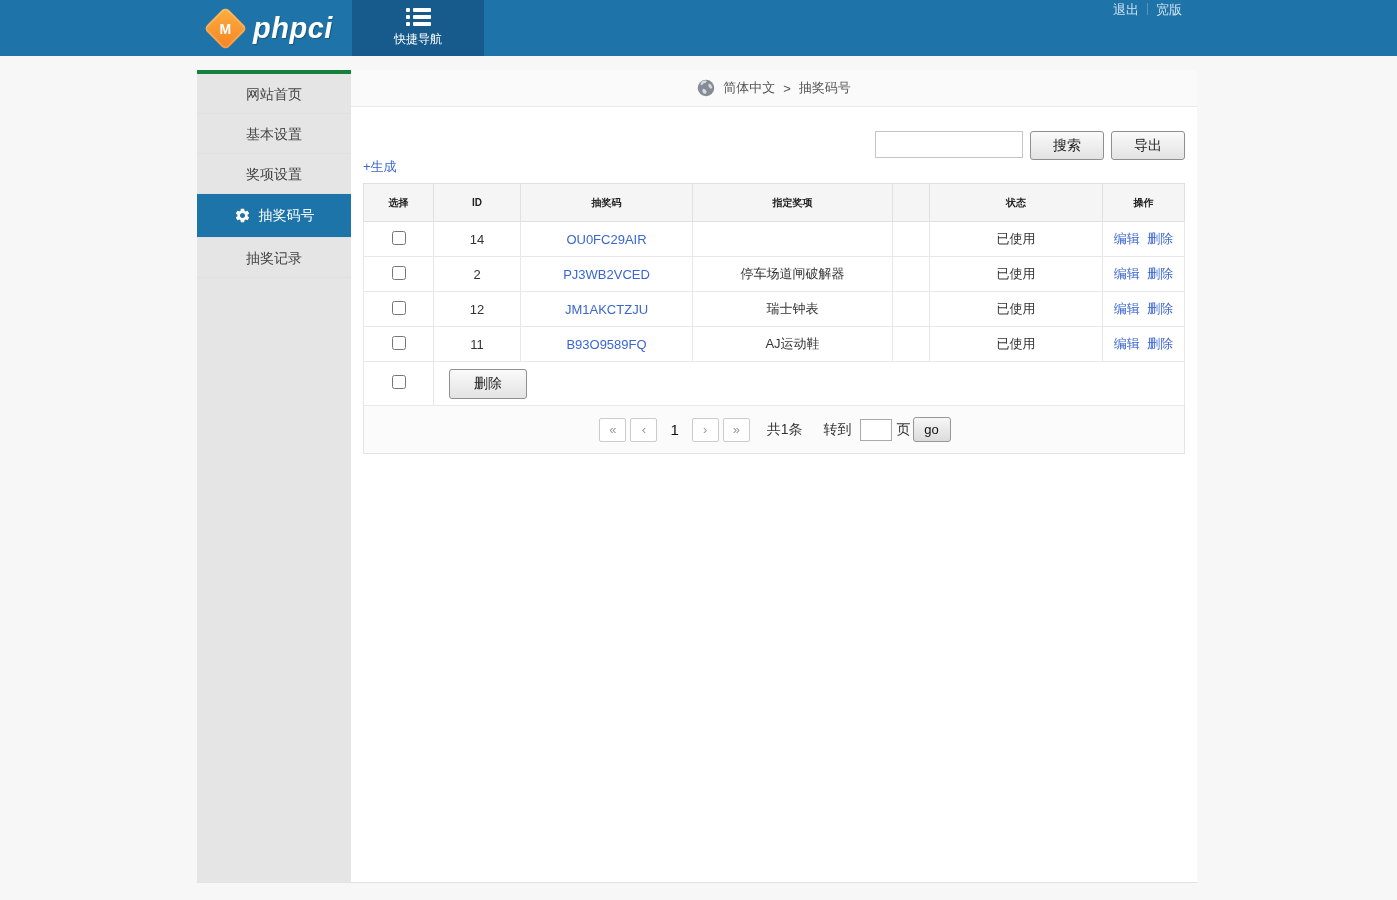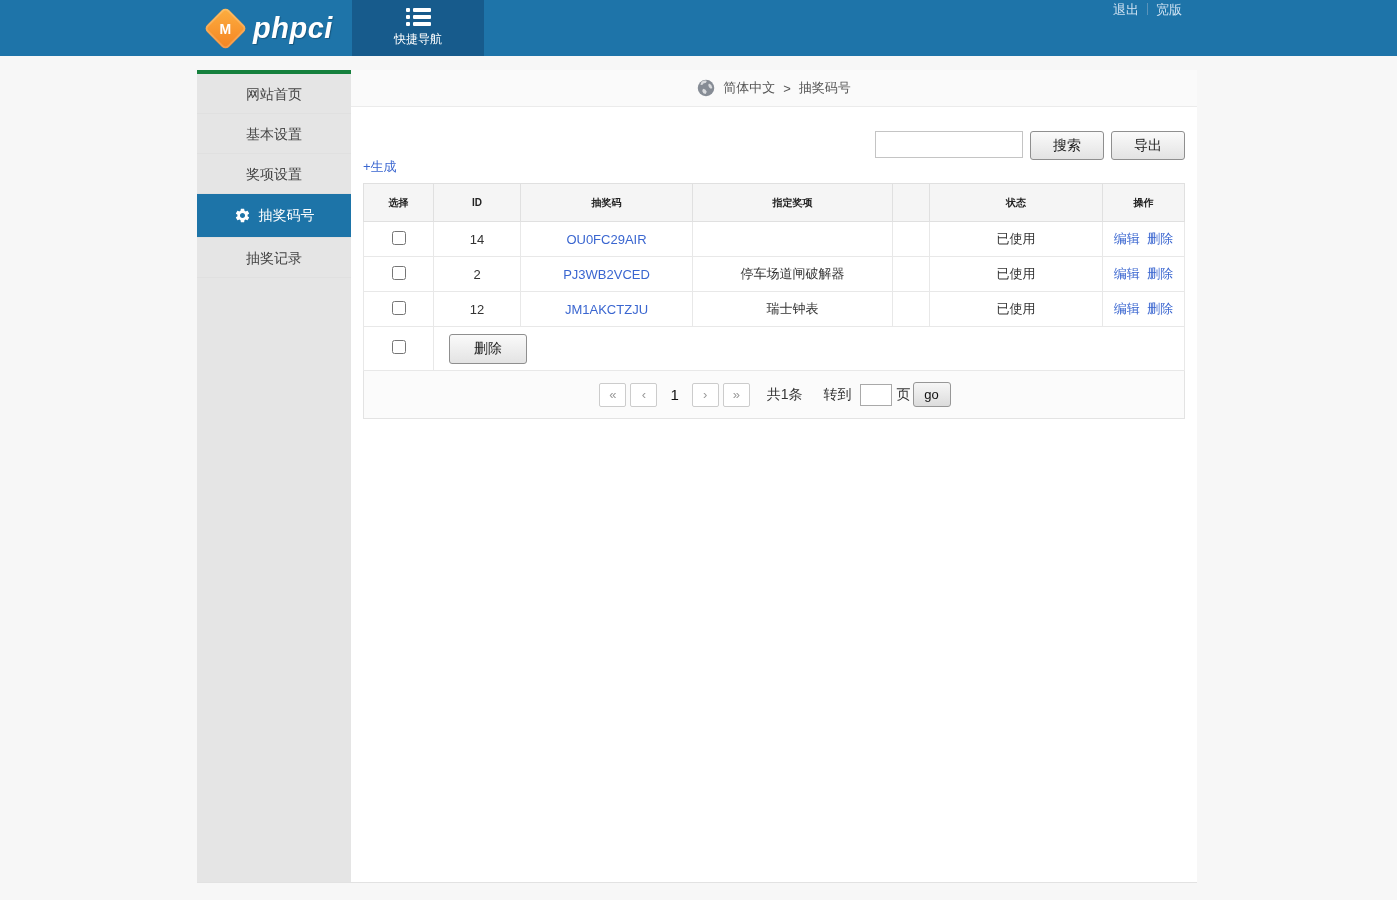--- a/index.html
+++ b/index.html
@@ -208,20 +208,32 @@
             <td><a class="tlink">JM1AKCTZJU</a></td>
             <td>瑞士钟表</td>
             <td></td>
             <td>已使用</td>
             <td class="op-links">
               <a class="tlink">编辑</a>
               <a class="tlink">删除</a>
             </td>
           </tr>
           <tr>
+            <td><input type="checkbox" style=""></td>
+            <td>11</td>
+            <td><a class="tlink">B93O9589FQ</a></td>
+            <td>AJ运动鞋</td>
+            <td></td>
+            <td>已使用</td>
+            <td class="op-links">
+              <a class="tlink">编辑</a>
+              <a class="tlink">删除</a>
+            </td>
+          </tr>
+          <tr>
             <td class="foot-cell"><input type="checkbox" style=""></td>
             <td class="foot-cell bulk-del-cell" colspan="6">
               <button class="btn bulk-btn">删除</button>
             </td>
           </tr>
         </tbody>
       </table>
 
       <div class="pager">
         <button class="pbtn">«</button>

